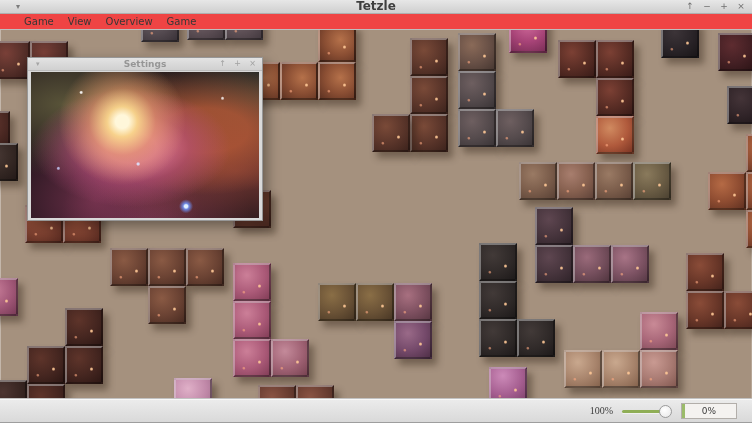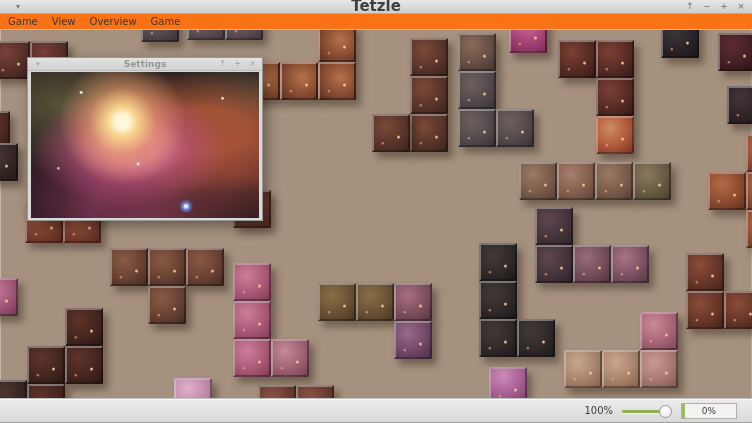--- a/index.html
+++ b/index.html
@@ -6,26 +6,26 @@
   html,body { width:752px; height:423px; font-family:"DejaVu Sans","Liberation Sans",sans-serif; }
   .app { width:752px; height:423px; display:flex; flex-direction:column; background:#d6d6d6; overflow:hidden; }
 
   
   .titlebar {
     height:14px; flex:0 0 14px; display:flex; align-items:center;
     background:linear-gradient(#e7e7e7,#cfcfcf);
     border-bottom:1px solid #aeaeae; position:relative;
   }
   .win-menu-glyph { position:absolute; left:16px; top:1px; font-size:8px; color:#7c7c7c; line-height:12px; }
-  .win-title { flex:1; text-align:center; font-size:15px; font-weight:bold; color:#3f3f3f; line-height:13px; }
+  .win-title { flex:1; text-align:center; font-size:12px; font-weight:bold; color:#3f3f3f; line-height:13px; }
   .win-buttons { position:absolute; right:6px; top:0; height:13px; display:flex; gap:7px; align-items:center; }
   .win-btn { font-size:9px; color:#6f6f6f; line-height:13px; width:10px; text-align:center; cursor:default; }
 
   
-  .menubar { height:16px; flex:0 0 16px; background:#f97316; display:flex; align-items:center; padding-left:8px; gap:14px; border-bottom:1px solid #bdbdbd; }
+  .menubar { height:16px; flex:0 0 16px; background:#ef4444; display:flex; align-items:center; padding-left:24px; gap:14px; border-bottom:1px solid #bdbdbd; }
   .menu-item { font-size:10px; color:#373737; line-height:15px; }
 
   
   .canvas {
     position:relative; flex:1; background:#a5917e; overflow:hidden;
     box-shadow:inset 1px 0 0 rgba(255,255,255,.35), inset -1px 0 0 rgba(255,255,255,.2);
   }
   .piece { position:absolute; inset:0; z-index:1; }
   .tile {
     position:absolute; width:38px; height:38px;
@@ -64,21 +64,21 @@
       #1b1218;
   }
 
   
   .statusbar {
     height:25px; flex:0 0 25px; background:linear-gradient(#ececec,#d9d9d9);
     border-top:1px solid #c2c2c2; box-shadow:inset 0 1px 0 #f8f8f8;
     display:flex; align-items:center; justify-content:flex-end; gap:9px; padding-right:15px;
     border-bottom:1px solid #9e9e9e;
   }
-  .zoom-label { font-size:10px; color:#3c3c3c; }
+  .zoom-label { font-size:10px; color:#3c3c3c;font-family:Liberation Serif, serif; }
   .slider { position:relative; width:50px; height:14px; }
   .slider-track { position:absolute; left:0; right:4px; top:6px; height:3px; background:#8fae56; border-radius:2px; box-shadow:0 1px 0 rgba(255,255,255,.5); }
   .slider-handle { position:absolute; right:0; top:1px; width:13px; height:13px; border-radius:50%;
     background:radial-gradient(circle at 40% 35%, #ffffff, #e6e6e6); border:1px solid #9a9a9a; }
   .progressbar {
     position:relative; width:56px; height:16px; background:#f4f2f0; border:1px solid #b2aeaa;
     display:flex; align-items:center; justify-content:center;
   }
   .progress-fill { position:absolute; left:0; top:0; bottom:0; width:3px; background:#9bbb6a; }
   .progress-label { font-size:9px; color:#3c3c3c; position:relative; }

